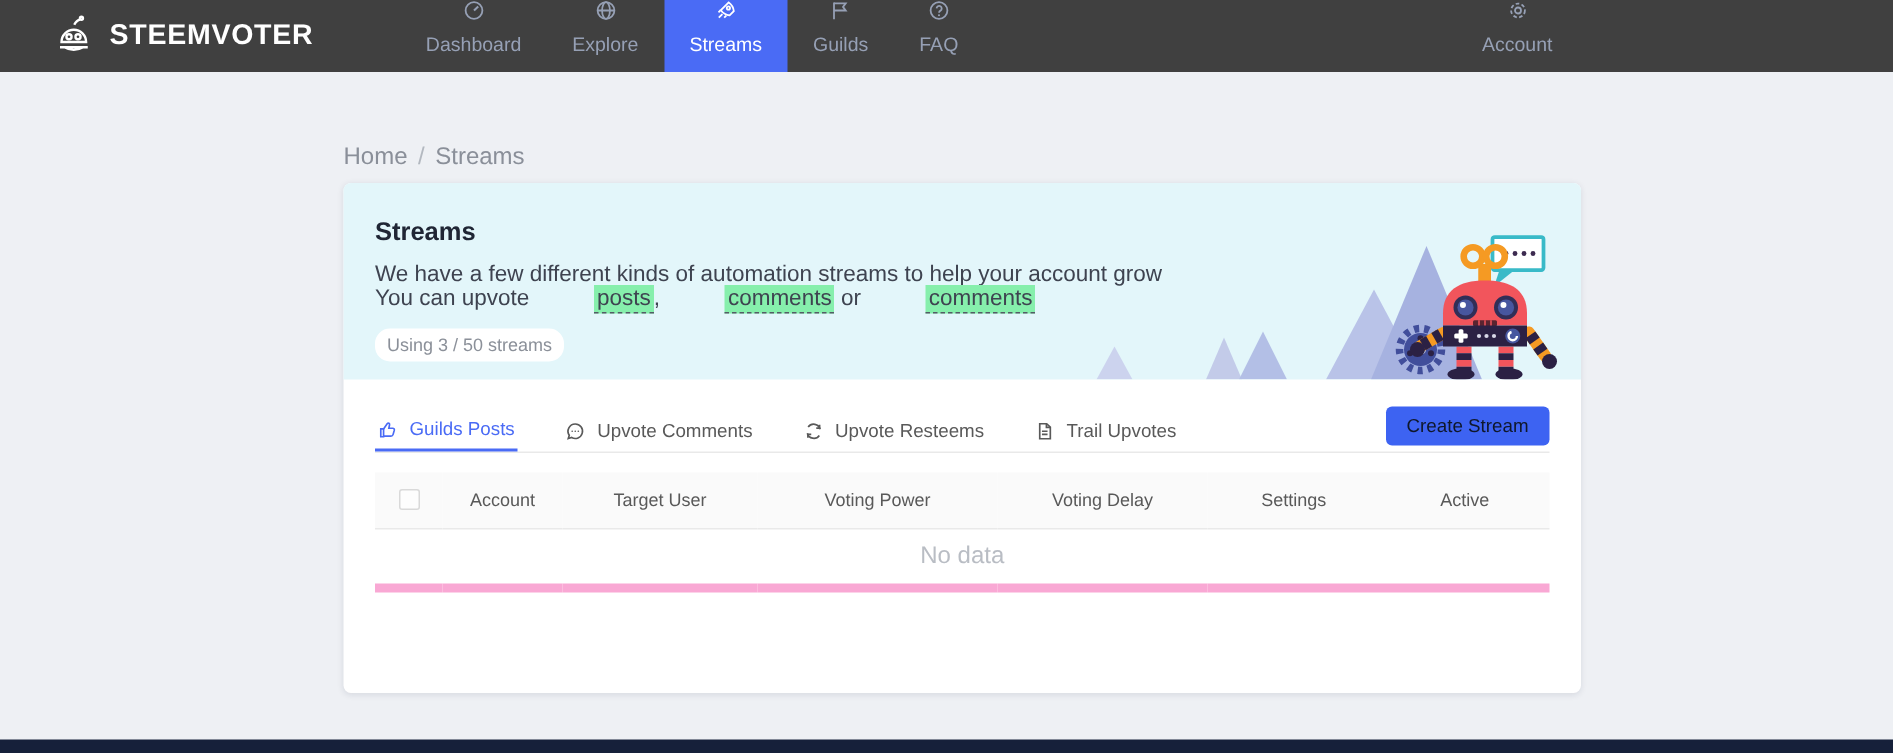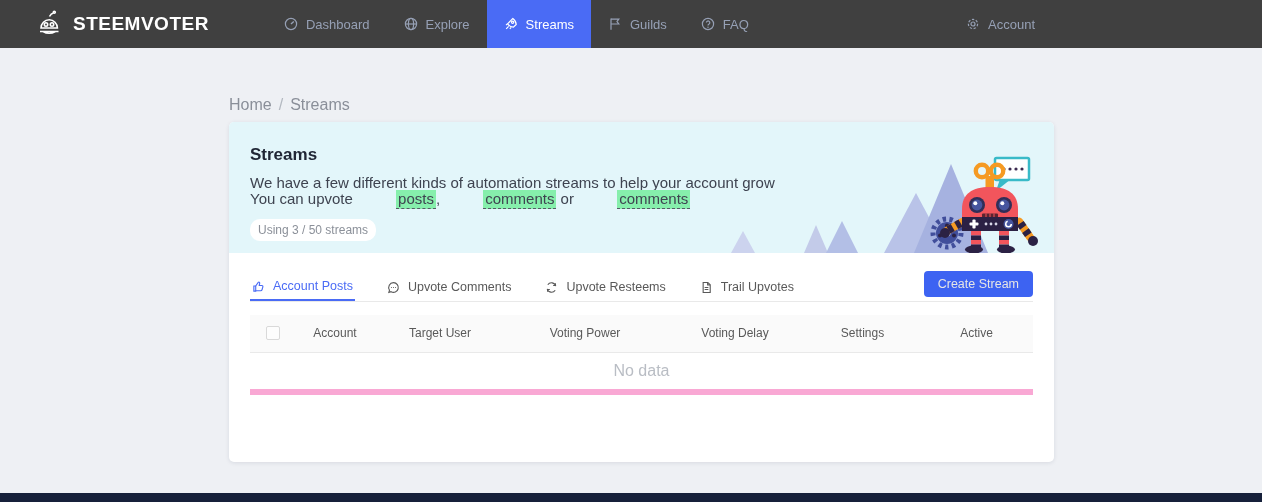--- a/index.html
+++ b/index.html
@@ -6,21 +6,21 @@
   html,body { background:#eef0f4; font-family:"Liberation Sans", sans-serif; }
   .screen { position:relative; width:1262px; height:502px; background:#eef0f4; overflow:hidden; }
 
   
   .navbar { position:absolute; top:0; left:0; width:100%; height:48px; background:#404040;
             display:flex; align-items:stretch; }
   .brand { display:flex; align-items:center; gap:9px; padding-left:34px; }
   .brand-text { color:#ffffff; font-size:19px; font-weight:800; letter-spacing:.5px; }
   .nav-menu { display:flex; align-items:stretch; margin-left:58px; }
   .nav-item { display:flex; align-items:center; gap:8px; padding:0 17px; color:#96a0b5;
-              font-size:13px; cursor:pointer; text-decoration:none; }
+              font-size:13px; cursor:pointer; text-decoration:none;flex-direction:column; }
   .nav-item.active { background:#4a6bf5; color:#ffffff; }
   .nav-right { display:flex; align-items:stretch; margin-left:auto; padding-right:210px; }
   .nav-ic { display:flex; align-items:center; }
   .nav-ic svg { display:block; }
 
   
   .breadcrumb { position:absolute; top:96px; left:229px; font-size:16px; color:#8a8f99;
                 display:flex; gap:7px; align-items:center; }
   .crumb { cursor:pointer; }
   .crumb-sep { color:#b3b8c0; }
@@ -38,21 +38,21 @@
                  font-size:12px; padding:4px 8px; border-radius:10px; }
   .illustration { position:absolute; right:0; bottom:0; width:330px; height:133px; pointer-events:none; }
 
   
   .tabs-row { position:absolute; left:21px; right:21px; top:148px; height:32px;
               border-bottom:1px solid #e9e9e9; display:flex; align-items:flex-start; }
   .tabs { display:flex; gap:30px; height:100%; }
   .tab { display:flex; align-items:center; gap:8px; font-size:12.5px; color:#595959;
          padding:3px 2px 0; cursor:pointer; height:31px; }
   .tab.active { color:#4a6bf5; border-bottom:2px solid #4a6bf5; }
-  .btn-primary { margin-left:auto; background:#3d63f2; color:#e5e5e5; border:none;
+  .btn-primary { margin-left:auto; background:#3d63f2; color:#0f172a; border:none;
                  font-size:12.5px; font-family:inherit; padding:6px 14px; border-radius:4px;
                  cursor:pointer; height:26px; margin-top:1px; }
 
   
   .table-wrap { position:absolute; left:21px; right:21px; top:193px; }
   table { width:100%; border-collapse:collapse; table-layout:fixed; }
   col.c-check { width:45px; } col.c1 { width:80px; } col.c2 { width:130px; }
   col.c3 { width:160px; } col.c4 { width:140px; } col.c5 { width:115px; } col.c6 { width:113px; }
   thead th { background:#fafafa; height:37px; font-size:12px; font-weight:500; color:#595959;
              text-align:center; border-bottom:1px solid #e9e9e9; }
@@ -245,21 +245,21 @@
 
     <div class="tabs-row">
       <div class="tabs">
         <div class="tab active">
           <span class="nav-ic">
             <svg width="13" height="13" viewBox="0 0 14 14" fill="none" stroke="currentColor" stroke-width="1.2">
               <path d="M2 6.4 h2 v5.6 h-2 z"></path>
               <path d="M4 11.6 h5.3 c.8 0 1.3-.4 1.5-1.1 l.9-3.1 c.2-.8-.3-1.5-1.1-1.5 H7.8 l.5-2.5 c.2-.9-.9-1.6-1.6-.9 L4 6.4"></path>
             </svg>
           </span>
-          <span>Account Posts</span>
+          <span>Guilds Posts</span>
         </div>
         <div class="tab">
           <span class="nav-ic">
             <svg width="13" height="13" viewBox="0 0 14 14" fill="none" stroke="currentColor" stroke-width="1.2">
               <path d="M7 1.8 a5.2 5.2 0 1 1-2.6 9.7 L2 12.2 l.7-2.3 A5.2 5.2 0 0 1 7 1.8 Z"></path>
               <circle cx="4.8" cy="7" r="0.6" fill="currentColor" stroke="none"></circle>
               <circle cx="7" cy="7" r="0.6" fill="currentColor" stroke="none"></circle>
               <circle cx="9.2" cy="7" r="0.6" fill="currentColor" stroke="none"></circle>
             </svg>
           </span>

